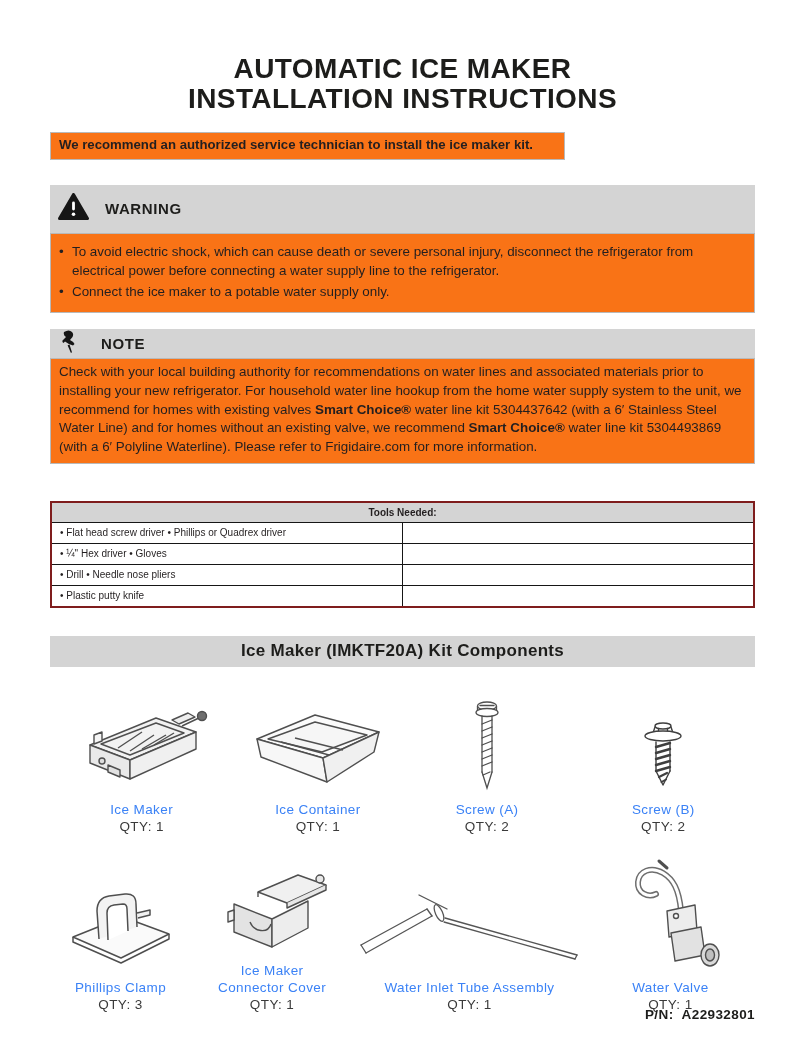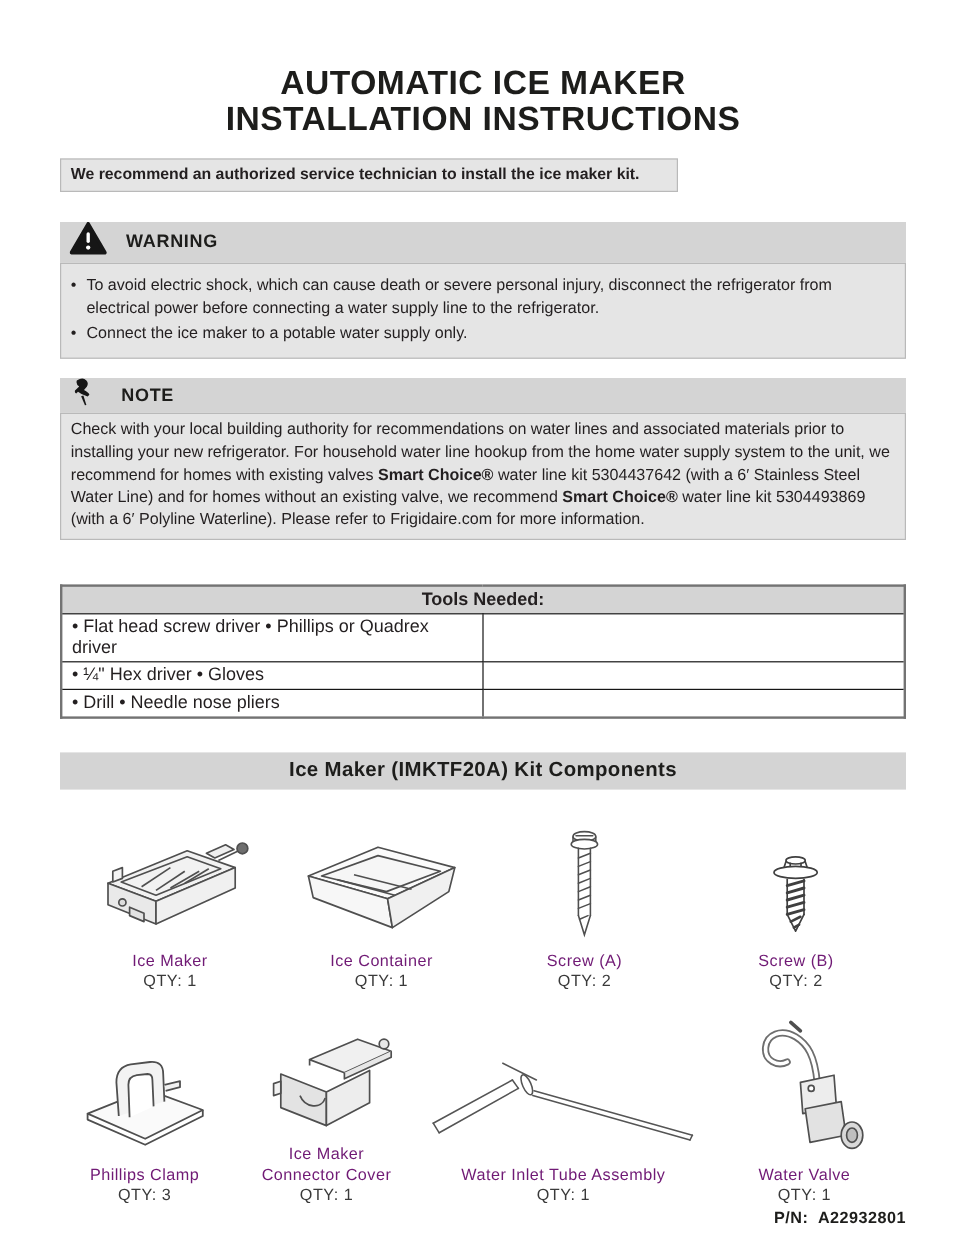--- a/index.html
+++ b/index.html
@@ -10,64 +10,64 @@
     background: #fff; margin: 16px auto; overflow: hidden;
     padding: 38px 47px 0 50px;
   }
   
   .doc-title { text-align: center; font-size: 28px; font-weight: bold;
     letter-spacing: 0.4px; line-height: 1.06; color: #1d1d1b; }
   
   .callout { margin-top: 19px; }
   .callout-bar { background: #d4d4d4; display: flex; align-items: center; }
   .callout-heading { font-weight: bold; font-size: 15px; letter-spacing: 0.6px; color: #1d1d1b; }
-  .callout-body { background: #e5e5e5; border: 1px solid #b9b9b9; font-size: 13.4px; line-height: 1.4; }
+  .callout-body { background: #f97316; border: 1px solid #b9b9b9; font-size: 13.4px; line-height: 1.4; }
 
   .important { width: 515px; }
   .important .callout-bar { height: 31px; }
   .important .icon-box { margin-left: 5px; }
   .important .callout-heading { margin-left: 22px; }
   .important .callout-body { padding: 3px 8px 4px 8px; font-weight: bold; font-size: 13.2px; }
 
   .warning { margin-top: 25px; }
-  .warning .callout-bar { height: 34px; }
+  .warning .callout-bar { height: 48px; }
   .warning .icon-box { margin-left: 8px; }
   .warning .callout-heading { margin-left: 16px; }
   .warning .callout-body { padding: 6px 10px 7px 8px; }
   .bullet-row { display: flex; margin: 3px 0; }
   .bullet-glyph { width: 13px; flex: 0 0 13px; text-align: left; }
   .bullet-text { flex: 1; }
 
   .note { margin-top: 16px; }
   .note .callout-bar { height: 29px; }
   .note .icon-box { margin-left: 10px; }
   .note .callout-heading { margin-left: 23px; }
   .note .callout-body { padding: 4px 8px 6px 8px; }
   .bold-inline { font-weight: bold; }
 
   
   .tools-table { margin-top: 37px; width: 100%; border-collapse: collapse;
-    border: 2px solid #737373; font-size: 15px; }
+    border: 2px solid #7f1d1d; font-size: 10px; }
   .tools-table td { border: 1.5px solid #161616; padding: 2px 8px 3px 8px; height: 21px; }
   .tools-header { background: #d4d4d4; text-align: center; font-weight: bold; }
   .tools-cell-left { width: 351px; }
 
   
   .components-heading-bar { margin-top: 28px; background: #d4d4d4; height: 31px;
     display: flex; align-items: center; justify-content: center; }
   .components-heading { font-size: 17px; font-weight: bold; letter-spacing: 0.3px; color: #1d1d1b; }
   .comp-row { display: flex; align-items: flex-end; }
   .comp-row-1 { margin-top: 26px; }
   .comp-row-2 { margin-top: 24px; }
   .comp { display: flex; flex-direction: column; align-items: center; justify-content: flex-end; }
   .comp-figure { display: flex; align-items: flex-end; justify-content: center; }
   .comp-row-1 .comp-figure { height: 100px; }
   .comp-row-2 .comp-figure { height: 96px; }
   .comp-label { margin-top: 8px; text-align: center; font-size: 13.5px;
-    letter-spacing: 0.4px; color: #701a75; line-height: 1.3; }
+    letter-spacing: 0.4px; color: #3b82f6; line-height: 1.3; }
   .comp-qty { text-align: center; font-size: 13.5px; letter-spacing: 0.4px; color: #3a3a3a; }
   .c1 { flex: 0 0 26%; } .c2 { flex: 0 0 24%; } .c3 { flex: 0 0 24%; } .c4 { flex: 0 0 26%; }
   .d1 { flex: 0 0 20%; } .d2 { flex: 0 0 23%; } .d3 { flex: 0 0 33%; } .d4 { flex: 0 0 24%; }
   .wrap-narrow { max-width: 125px; }
 
   
   .footer-pn { position: absolute; right: 47px; bottom: 31px;
     font-size: 13.5px; font-weight: bold; letter-spacing: 0.4px; color: #1d1d1b; }
   .footer-pn .pn-num { margin-left: 8px; }
 </style>
@@ -133,20 +133,24 @@
       <tr>
         <td class="tools-cell-left">• Flat head screw driver • Phillips or Quadrex driver</td>
         <td></td>
       </tr>
       <tr>
         <td class="tools-cell-left">• ¼" Hex driver • Gloves</td>
         <td></td>
       </tr>
       <tr>
         <td class="tools-cell-left">• Drill • Needle nose pliers</td>
+        <td></td>
+      </tr>
+      <tr>
+        <td class="tools-cell-left">• Plastic putty knife</td>
         <td></td>
       </tr>
     </tbody>
   </table>
 
   <div class="components-heading-bar">
     <span class="components-heading">Ice Maker (IMKTF20A) Kit Components</span>
   </div>
 
   <div class="comp-row comp-row-1">

